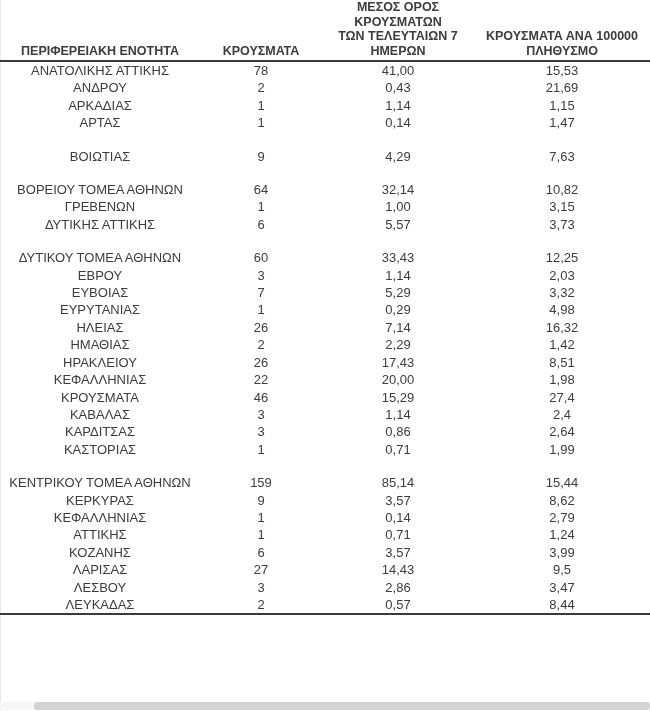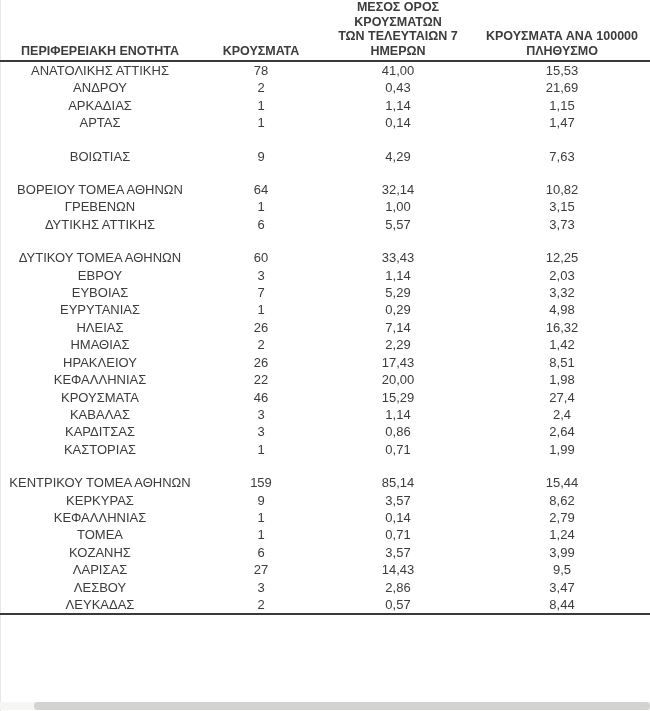--- a/index.html
+++ b/index.html
@@ -230,21 +230,21 @@
           <td>3,57</td>
           <td>8,62</td>
         </tr>
         <tr>
           <td>ΚΕΦΑΛΛΗΝΙΑΣ</td>
           <td>1</td>
           <td>0,14</td>
           <td>2,79</td>
         </tr>
         <tr>
-          <td>ΤΟΜΕΑ</td>
+          <td>ΑΤΤΙΚΗΣ</td>
           <td>1</td>
           <td>0,71</td>
           <td>1,24</td>
         </tr>
         <tr>
           <td>ΚΟΖΑΝΗΣ</td>
           <td>6</td>
           <td>3,57</td>
           <td>3,99</td>
         </tr>

